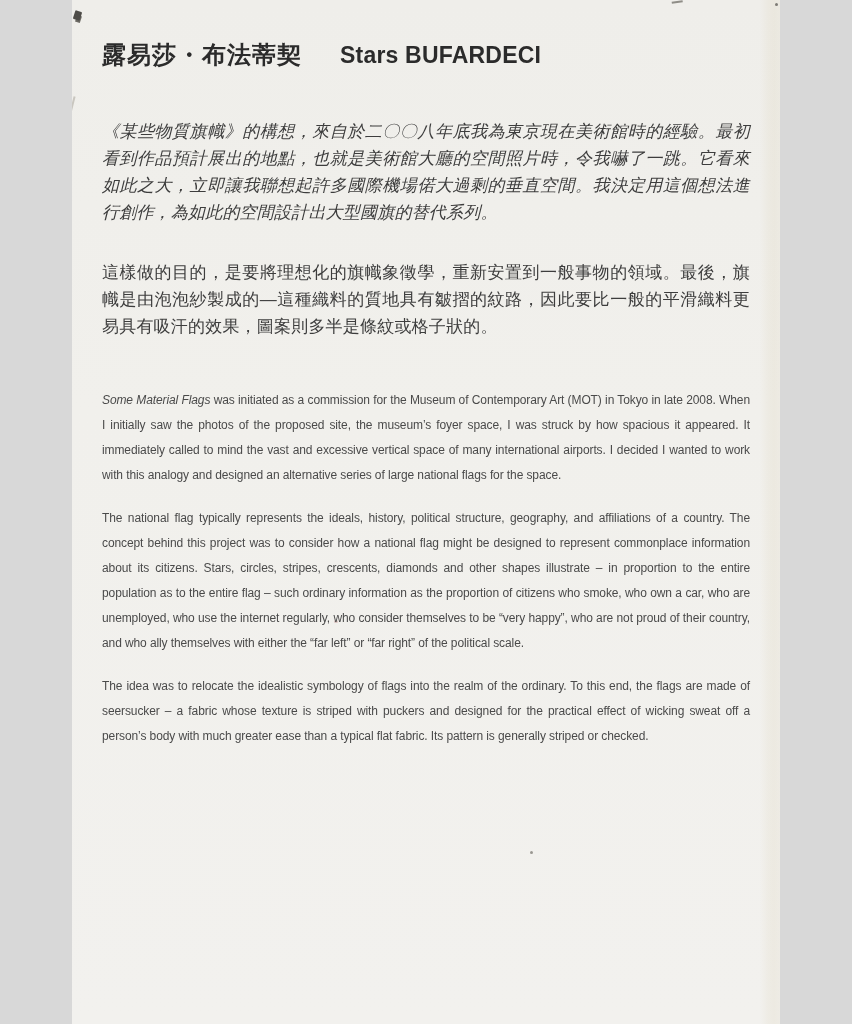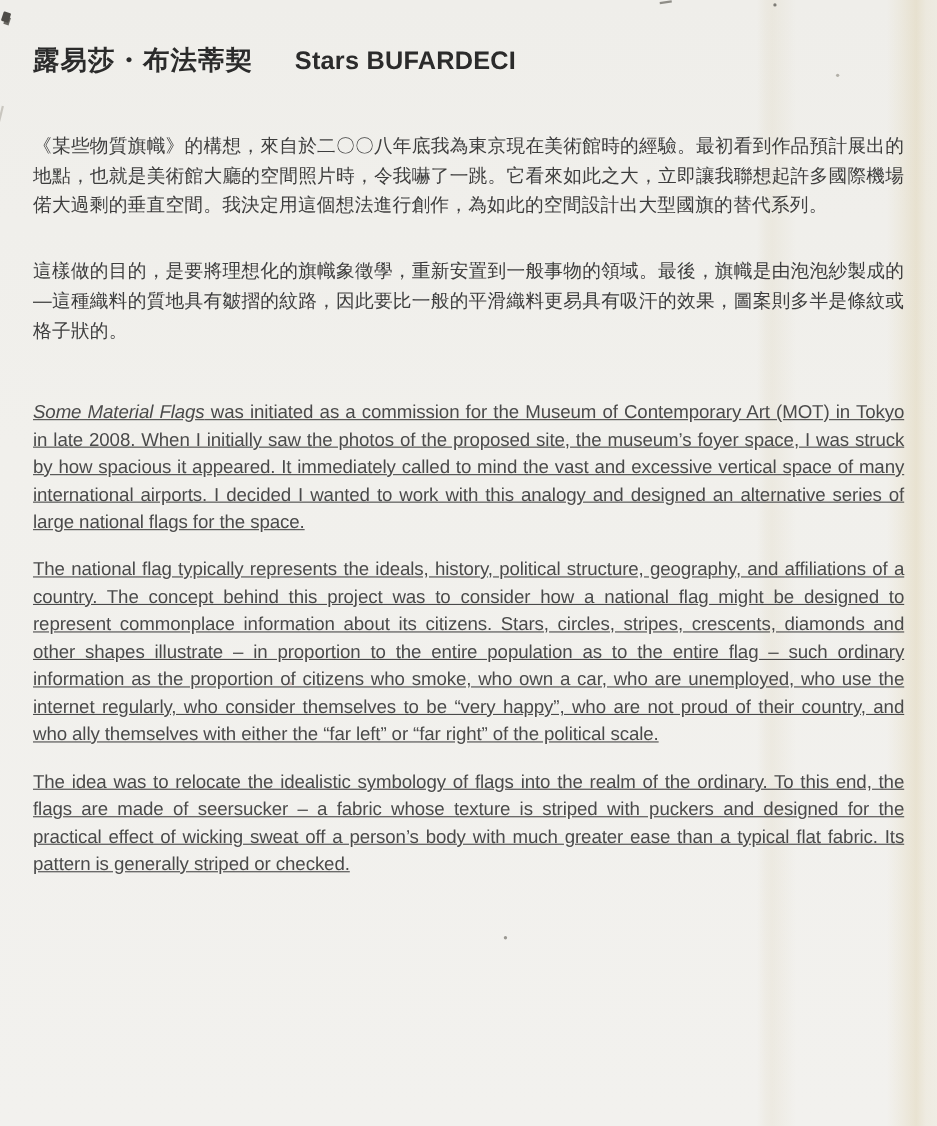--- a/index.html
+++ b/index.html
@@ -2,21 +2,21 @@
 <html><head>
 <meta charset="utf-8">
 <style>
   html, body {
     margin: 0;
     padding: 0;
     background: #d8d8d8;
   }
   .page {
     position: relative;
-    width: 852px;
+    width: 708px;
     height: 1024px;
     margin: 0 auto;
     box-sizing: border-box;
     overflow: hidden;
     font-family: "Liberation Sans", "DejaVu Sans", sans-serif;
     background:
       
       linear-gradient(90deg, rgba(0,0,0,0) 0px, rgba(0,0,0,0) 688px,
         rgba(205,190,150,0.10) 696px, rgba(205,190,150,0.14) 702px,
         rgba(205,190,150,0.08) 712px, rgba(0,0,0,0) 724px),
@@ -56,31 +56,30 @@
 
   .cn-section { margin-top: 48px; }
   .cn-section p {
     margin: 33px 0 0 0;
     font-size: 17px;
     line-height: 27px;
     letter-spacing: 0.2px;
     color: #3d3d3d;
     text-align: justify;
   }
-  .cn-section p:first-child { margin-top: 0; }
+  .cn-section p:first-child { margin-top: 0; font-style: italic; }
 
   .en-section { margin-top: 48px; }
   .en-section p {
     margin: 18px 0 0 0;
-    font-size: 17px;
+    font-size: 12px;
     line-height: 25px;
     letter-spacing: -0.1px;
     color: #4a4a4a;
     text-align: justify;
-    text-decoration: underline;
   }
   .en-section p:first-child { margin-top: 0; }
   .en-section em { font-style: italic; }
 
   
   .artifact { position: absolute; pointer-events: none; }
   .corner-mark {
     left: 2px; top: 11px; width: 7px; height: 9px;
     background: #4e4c48;
     transform: rotate(18deg);

